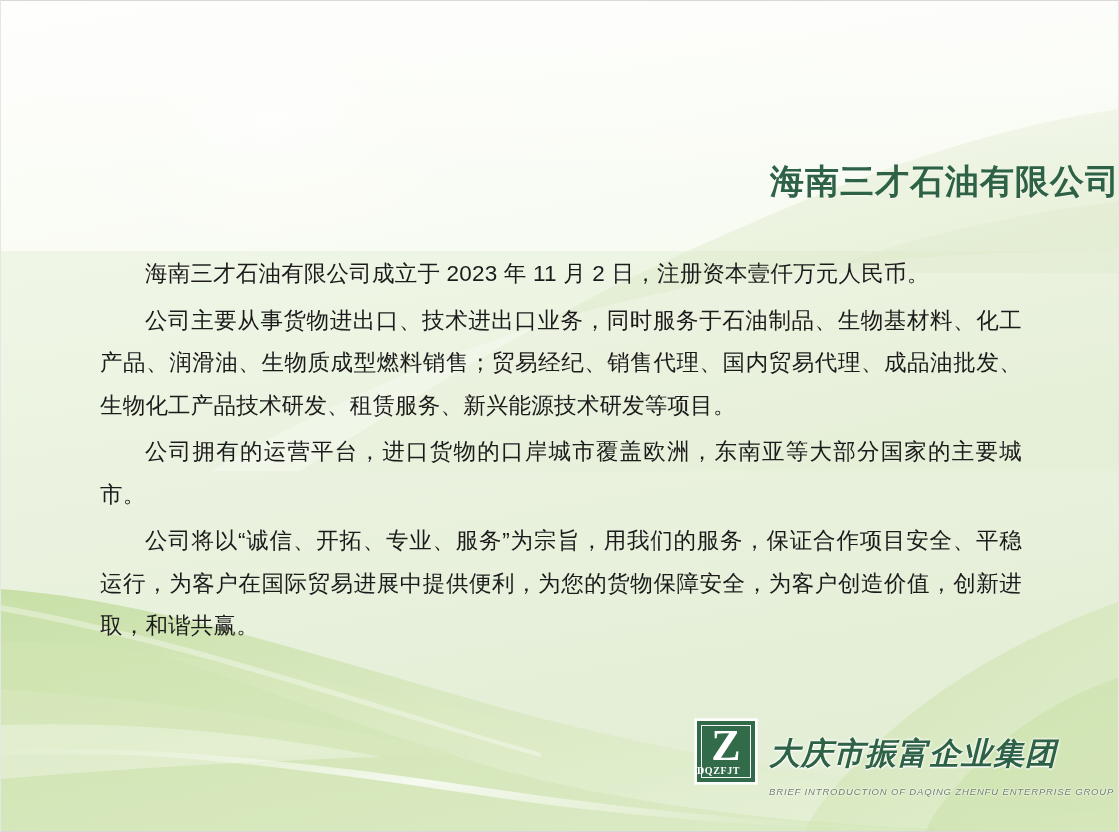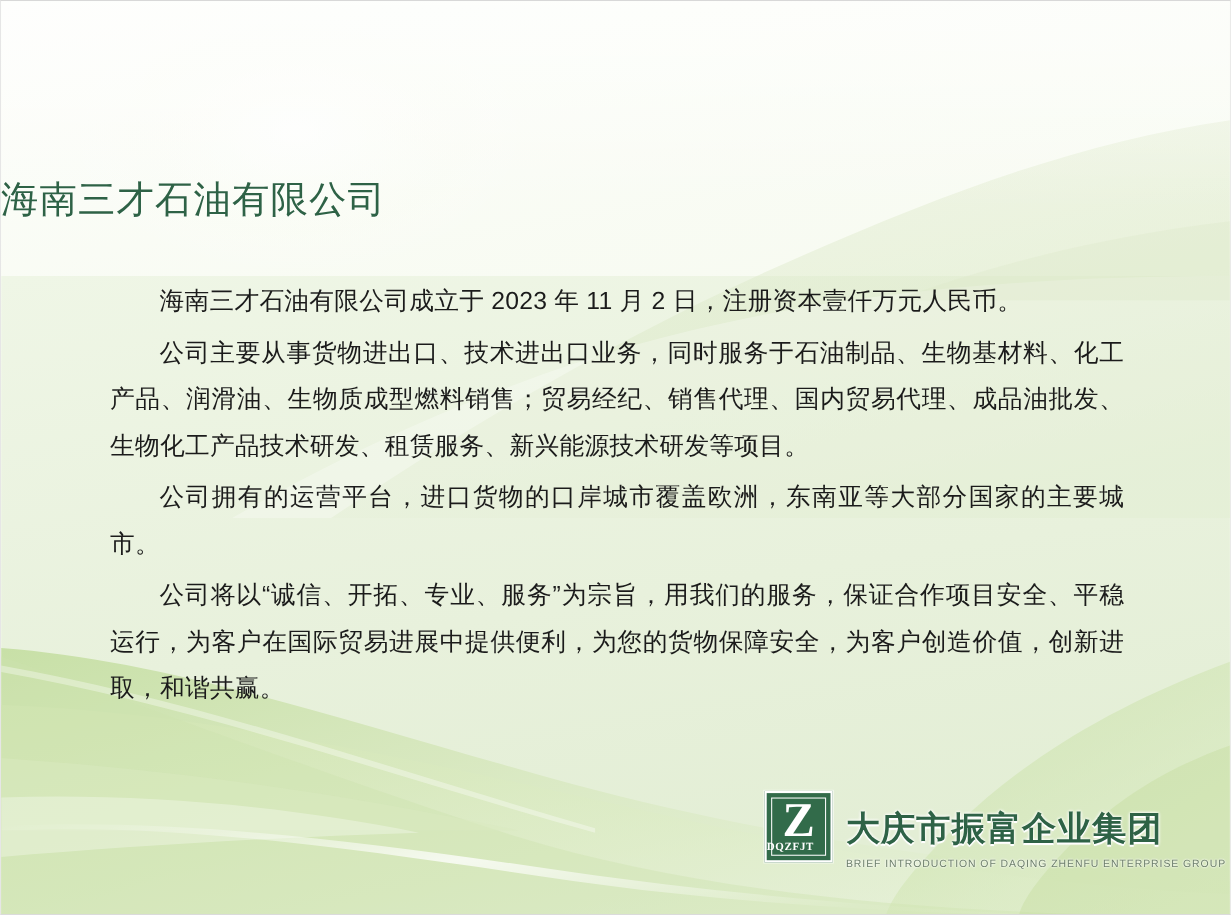--- a/index.html
+++ b/index.html
@@ -39,23 +39,23 @@
     top: 0;
     width: 1119px;
     height: 832px;
   }
 
   .slide-title {
     position: absolute;
     left: 0;
     top: 158px;
     width: 1119px;
-    text-align: left;
+    text-align: right;
     font-size: 34px;
-    font-weight: normal;
+    font-weight: bold;
     letter-spacing: 1px;
     color: #2e6246;
     text-shadow: 0 1px 0 rgba(255,255,255,0.55);
   }
 
   .body-copy {
     position: absolute;
     left: 95px;
     top: 248px;
     width: 930px;
@@ -116,31 +116,32 @@
     width: 100%;
     font-family: "Liberation Serif", "DejaVu Serif", serif;
     font-weight: bold;
     font-size: 10px;
     letter-spacing: 0.6px;
     color: #ffffff;
   }
   .logo-text {
     margin-left: 12px;
     padding-top: 18px;
+    font-style: italic;
   }
   .logo-cn {
     font-size: 31px;
     font-weight: bold;
     letter-spacing: 1px;
     color: #2e6246;
     line-height: 34px;
     text-shadow: 0 0 3px #ffffff, 0 0 3px #ffffff, 0 1px 0 #ffffff;
   }
   .logo-en {
-    margin-top: 9px;
+    margin-top: 15px;
     font-size: 9.5px;
     letter-spacing: 0.85px;
     color: #6d7f6b;
     line-height: 12px;
     text-shadow: 0 0 2px #ffffff, 0 0 2px #ffffff;
   }
 </style>
 </head>
 <body>
 

